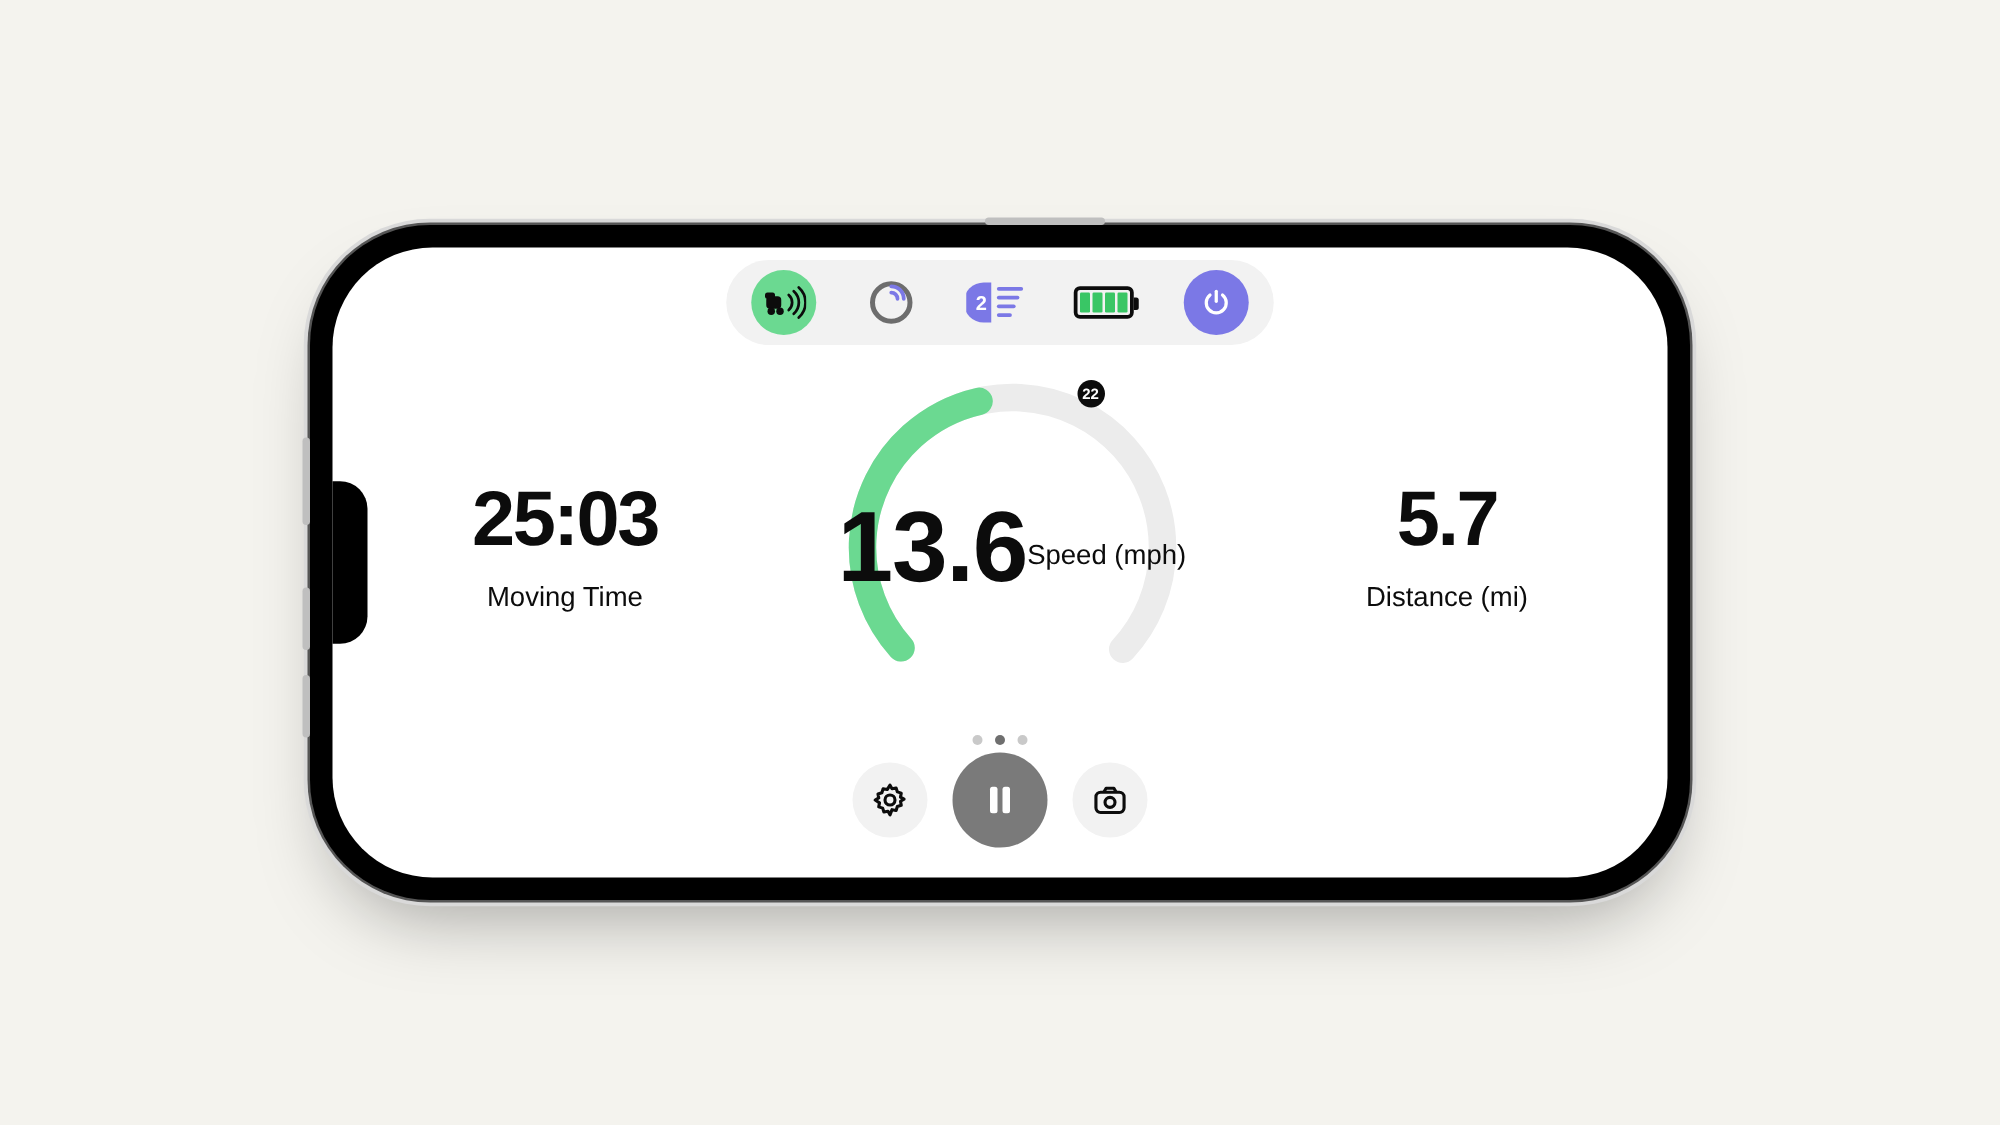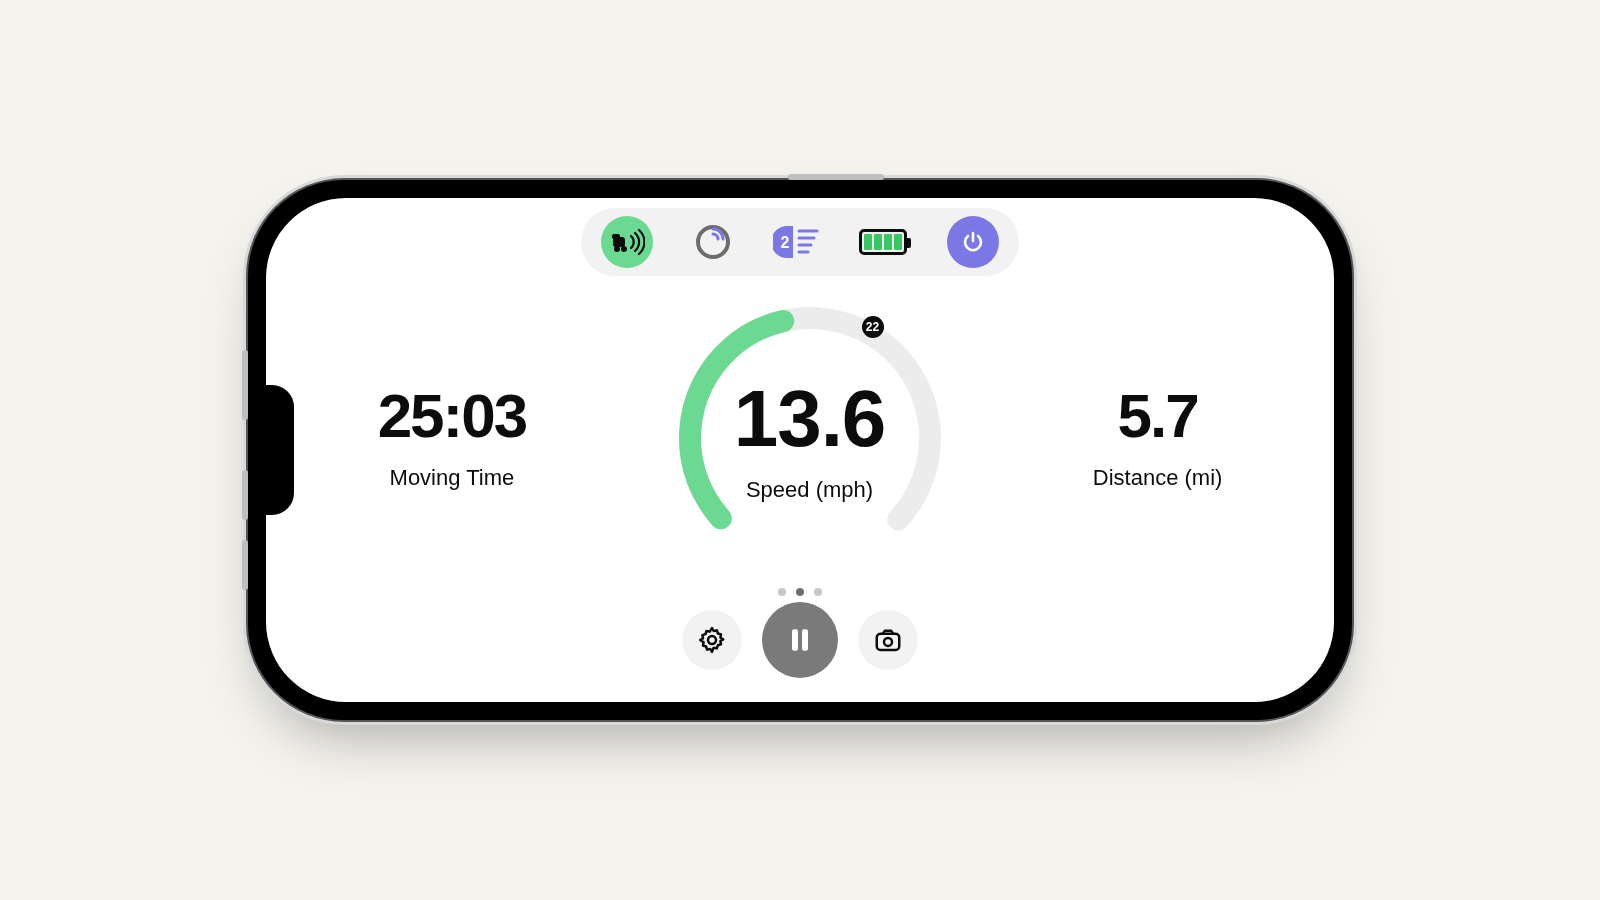--- a/index.html
+++ b/index.html
@@ -101,26 +101,26 @@
   }
 
   
   .gauge-wrap { position:relative; width:280px; height:280px; }
   .gauge-wrap svg.ring { position:absolute; inset:0; transform:rotate(-222deg); }
   .gauge-wrap .ring circle { fill:none; stroke-linecap:round; }
   .gauge-track { stroke:#ececec; stroke-width:22; }
   .gauge-prog  { stroke:#6bd991; stroke-width:22; }
   .gauge-center{
     position:absolute; inset:0;
-    display:flex; flex-direction:column; align-items:center; justify-content:center;
+    display:flex; align-items:center; justify-content:center;
   }
   .gauge-center .val { font-size:80px; font-weight:800; letter-spacing:-1px; }
   .gauge-center .lbl { margin-top:12px; font-size:22px; font-weight:500;text-align:right; }
   .gauge-badge{
-    position:absolute; top:18px; right:66px;
+    position:absolute; top:6px; right:66px;
     width:22px; height:22px; border-radius:50%;
     background:#0c0c0c; color:#fff;
     font-size:12px; font-weight:600;
     display:flex; align-items:center; justify-content:center;
   }
 
   
   .dots{
     position:absolute; bottom:106px; left:50%; transform:translateX(-50%);
     display:flex; gap:10px;

